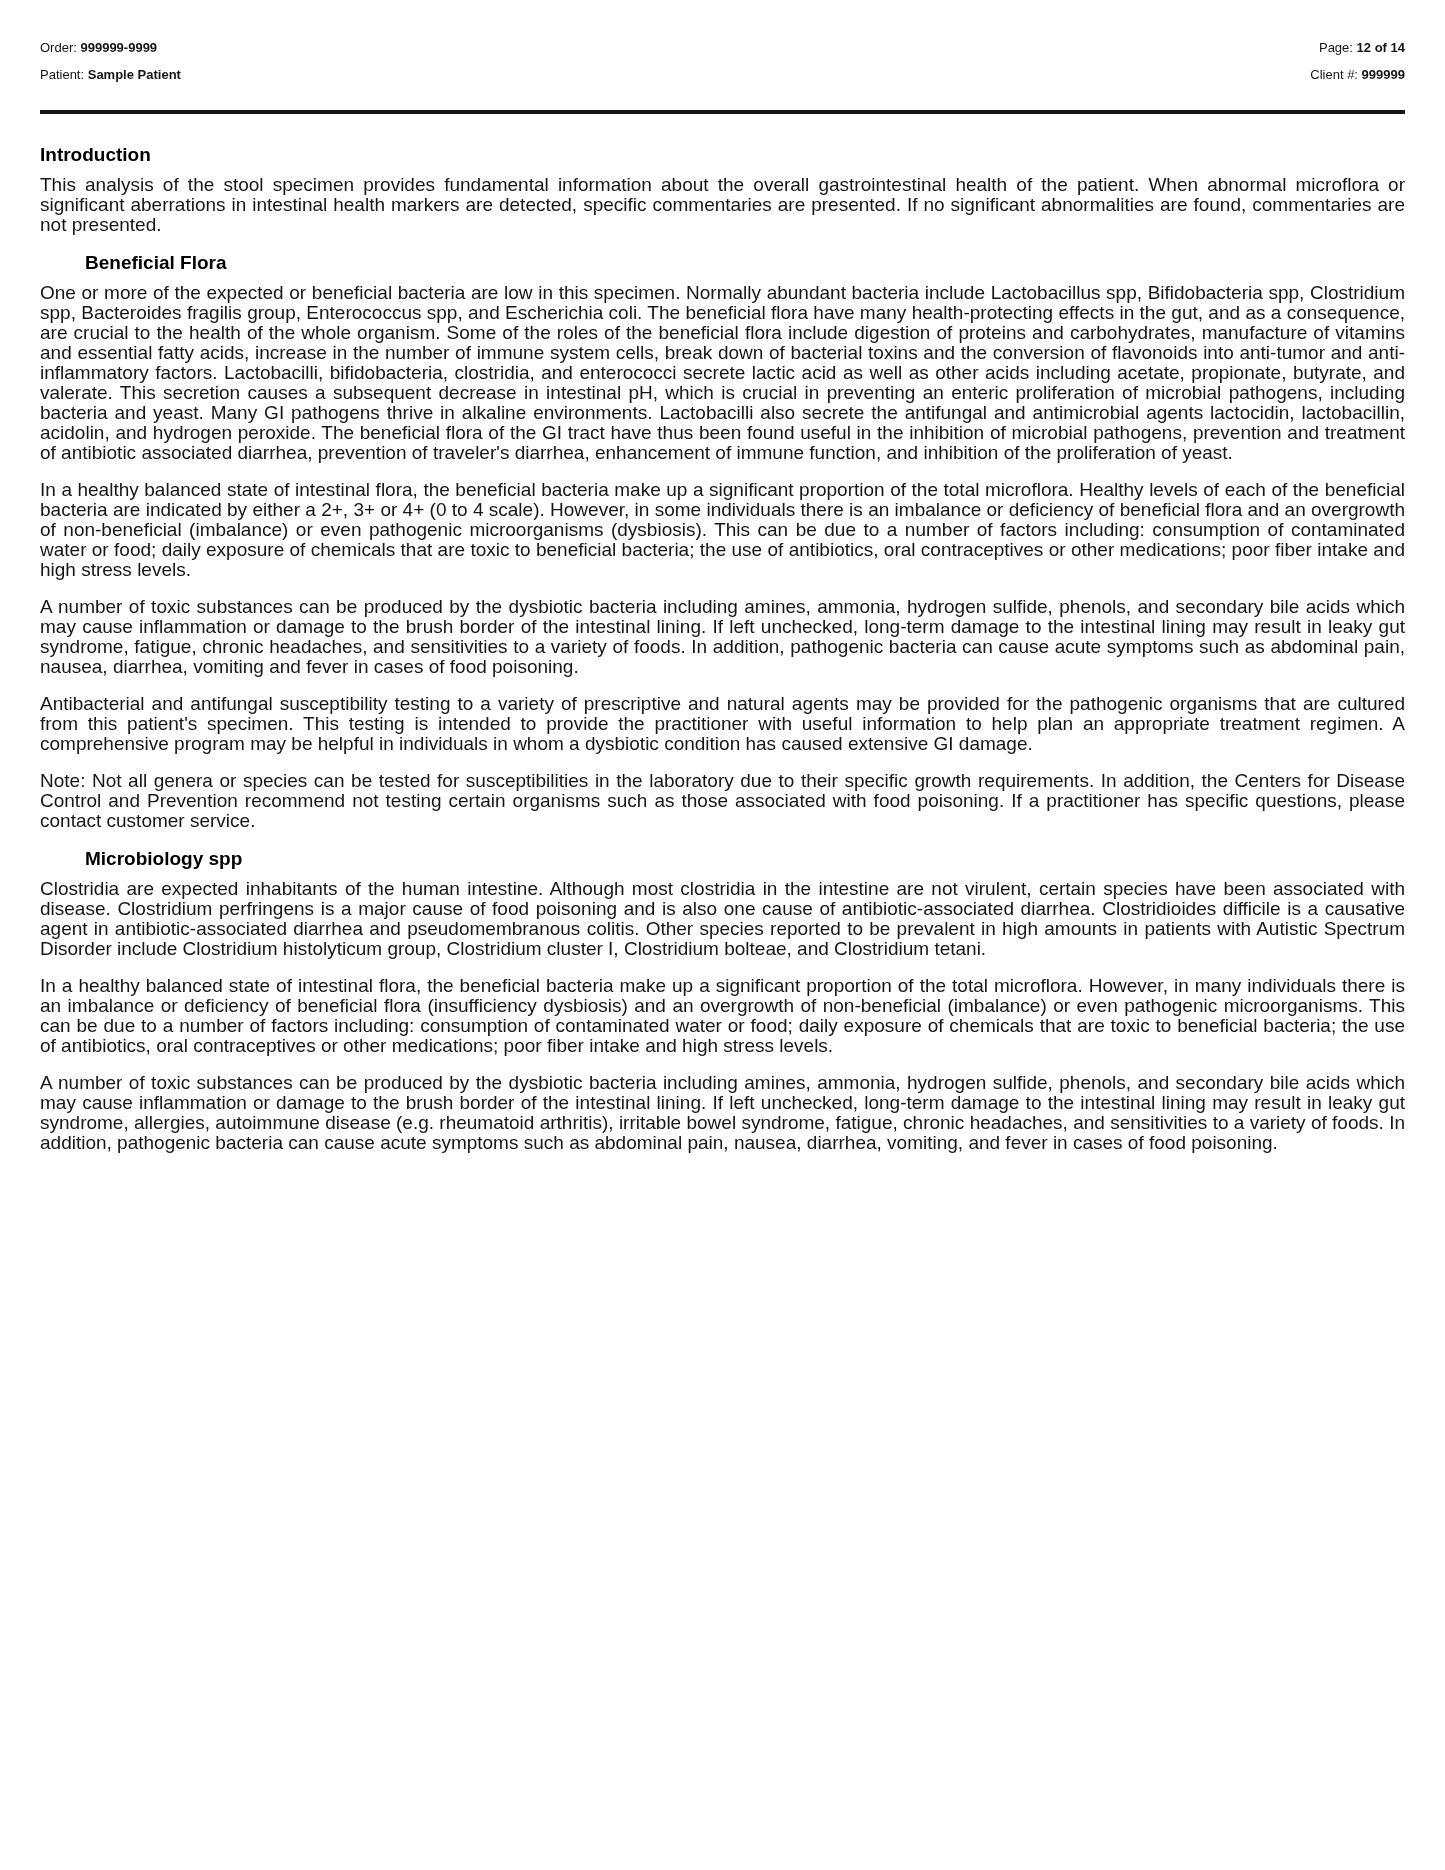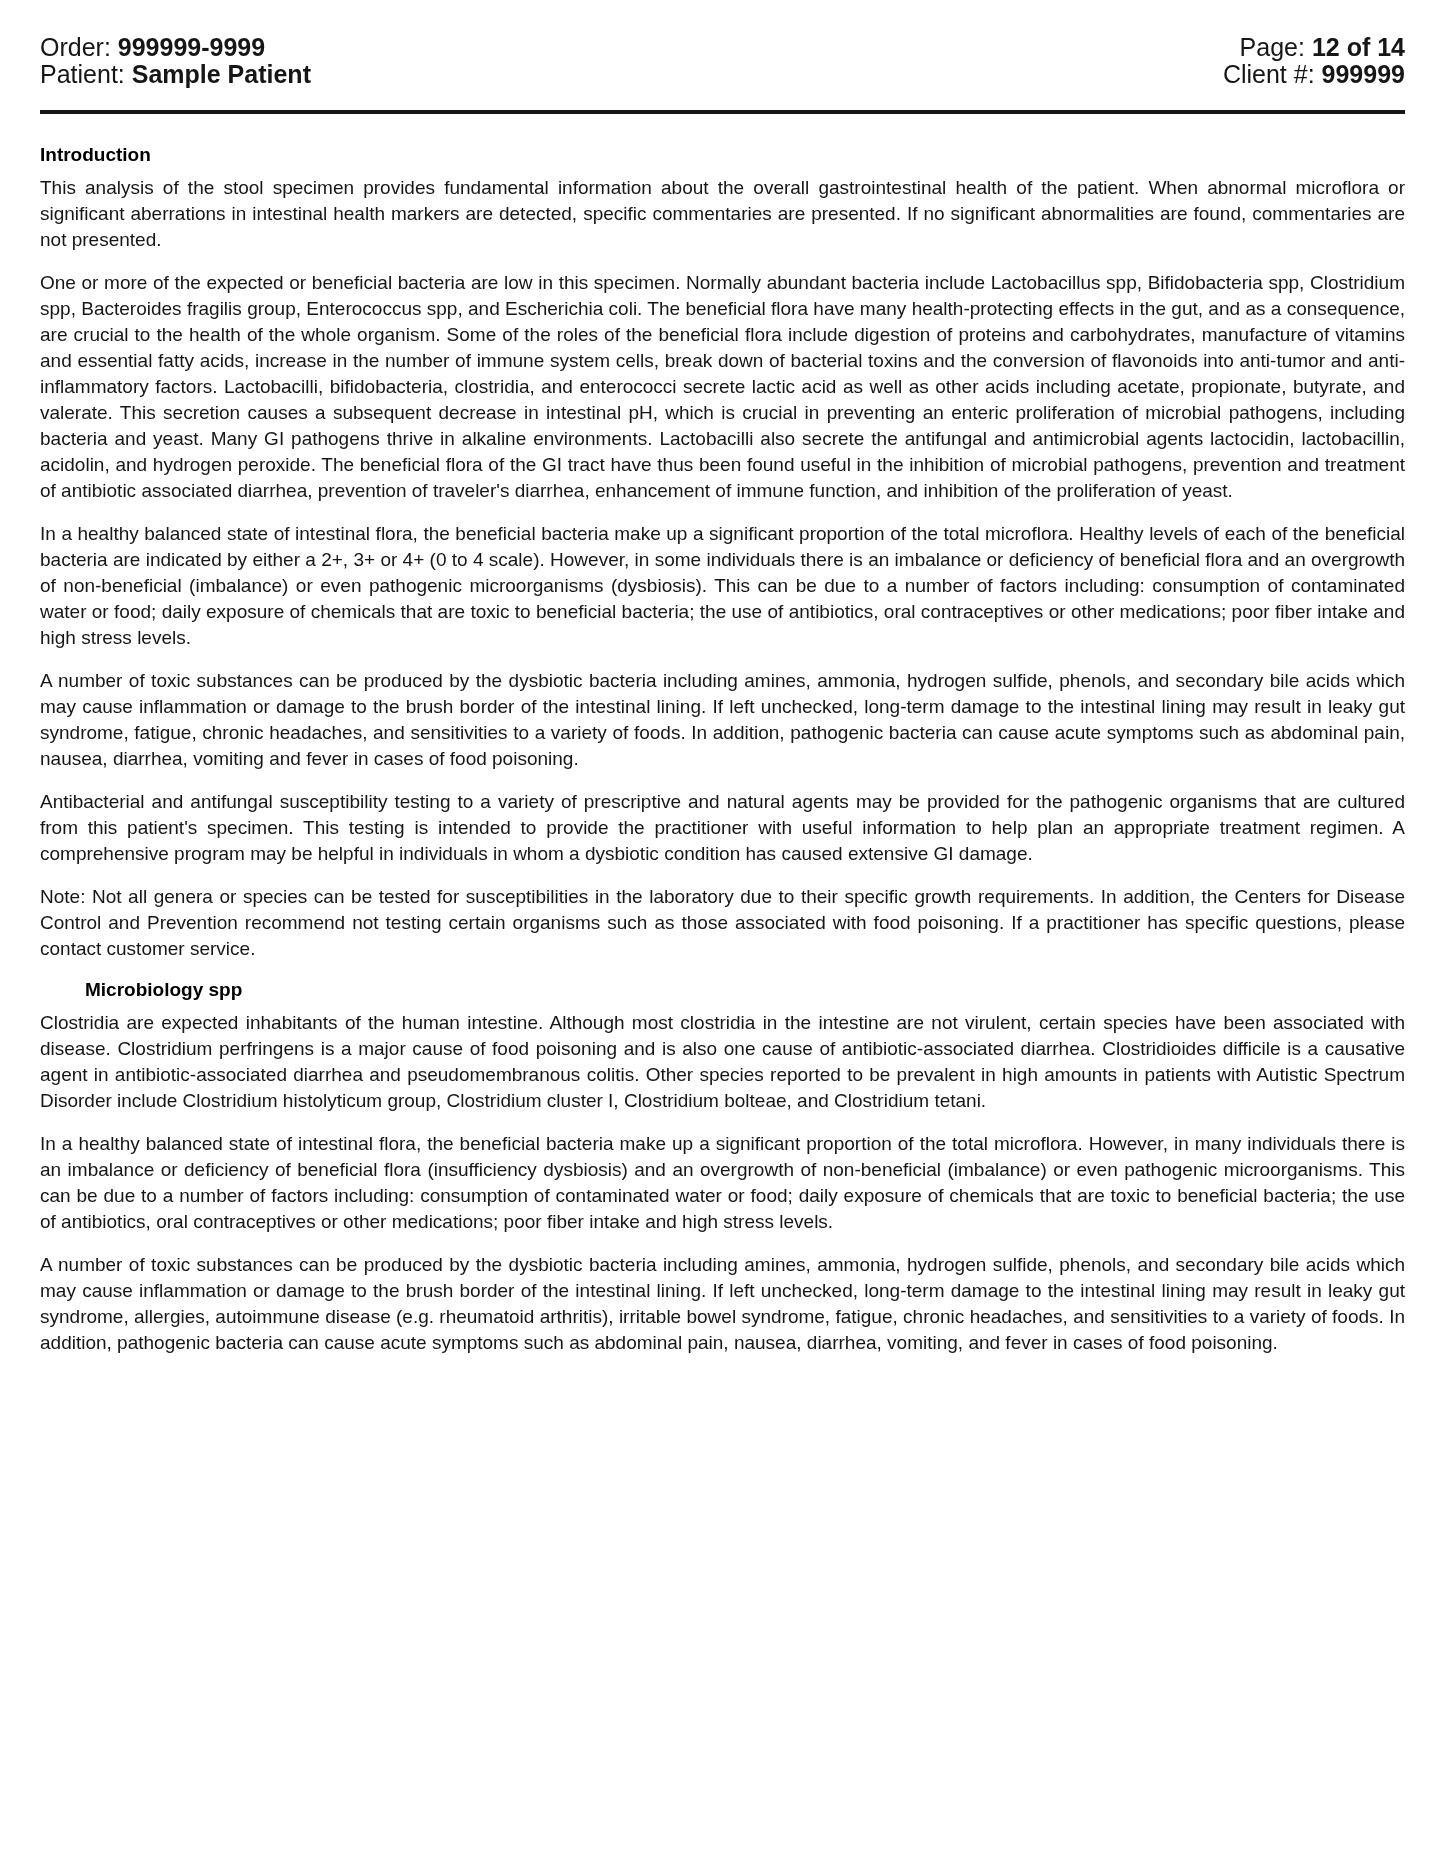--- a/index.html
+++ b/index.html
@@ -16,21 +16,21 @@
     width: 1445px;
     height: 1870px;
     padding: 34px 40px 0 40px;
     background: #ffffff;
   }
   
   .report-header {
     display: flex;
     justify-content: space-between;
     align-items: flex-start;
-    font-size: 25px;
+    font-size: 13px;
     line-height: 27px;
   }
   .hdr-left  { text-align: left; }
   .hdr-right { text-align: right; }
   .hdr-row .lbl { font-weight: 400; }
   .hdr-row .val { font-weight: 700; }
   .header-rule {
     border: none;
     border-top: 4px solid #161616;
     margin-top: 22px;
@@ -47,21 +47,21 @@
   .h-sub {
     font-size: 19px;
     font-weight: 700;
     color: #000;
     margin-left: 45px;
     margin-top: 14px;
     margin-bottom: 4px;
   }
   .para {
     font-size: 19px;
-    line-height: 26px;
+    line-height: 20px;
     text-align: justify;
     margin-top: 9px;
     margin-bottom: 17px;
   }
   .indented { }
 </style>
 </head>
 <body>
 
 <div class="page">
@@ -90,20 +90,21 @@
   </div>
 
   <hr class="header-rule">
 
   <div class="content">
 
     <div class="h-main">Introduction</div>
     <p class="para">This analysis of the stool specimen provides fundamental information about the overall gastrointestinal health of the patient. When abnormal microflora or significant aberrations in intestinal health markers are detected, specific commentaries are presented. If no significant abnormalities are found, commentaries are not presented.</p>
 
 
+    <div class="h-sub">Beneficial Flora</div>
     <p class="para indented">One or more of the expected or beneficial bacteria are low in this specimen. Normally abundant bacteria include Lactobacillus spp, Bifidobacteria spp, Clostridium spp, Bacteroides fragilis group, Enterococcus spp, and Escherichia coli. The beneficial flora have many health-protecting effects in the gut, and as a consequence, are crucial to the health of the whole organism. Some of the roles of the beneficial flora include digestion of proteins and carbohydrates, manufacture of vitamins and essential fatty acids, increase in the number of immune system cells, break down of bacterial toxins and the conversion of flavonoids into anti-tumor and anti-inflammatory factors. Lactobacilli, bifidobacteria, clostridia, and enterococci secrete lactic acid as well as other acids including acetate, propionate, butyrate, and valerate. This secretion causes a subsequent decrease in intestinal pH, which is crucial in preventing an enteric proliferation of microbial pathogens, including bacteria and yeast. Many GI pathogens thrive in alkaline environments. Lactobacilli also secrete the antifungal and antimicrobial agents lactocidin, lactobacillin, acidolin, and hydrogen peroxide. The beneficial flora of the GI tract have thus been found useful in the inhibition of microbial pathogens, prevention and treatment of antibiotic associated diarrhea, prevention of traveler's diarrhea, enhancement of immune function, and inhibition of the proliferation of yeast.</p>
     <p class="para indented">In a healthy balanced state of intestinal flora, the beneficial bacteria make up a significant proportion of the total microflora. Healthy levels of each of the beneficial bacteria are indicated by either a 2+, 3+ or 4+ (0 to 4 scale). However, in some individuals there is an imbalance or deficiency of beneficial flora and an overgrowth of non-beneficial (imbalance) or even pathogenic microorganisms (dysbiosis). This can be due to a number of factors including: consumption of contaminated water or food; daily exposure of chemicals that are toxic to beneficial bacteria; the use of antibiotics, oral contraceptives or other medications; poor fiber intake and high stress levels.</p>
     <p class="para indented">A number of toxic substances can be produced by the dysbiotic bacteria including amines, ammonia, hydrogen sulfide, phenols, and secondary bile acids which may cause inflammation or damage to the brush border of the intestinal lining. If left unchecked, long-term damage to the intestinal lining may result in leaky gut syndrome, fatigue, chronic headaches, and sensitivities to a variety of foods. In addition, pathogenic bacteria can cause acute symptoms such as abdominal pain, nausea, diarrhea, vomiting and fever in cases of food poisoning.</p>
     <p class="para indented">Antibacterial and antifungal susceptibility testing to a variety of prescriptive and natural agents may be provided for the pathogenic organisms that are cultured from this patient's specimen. This testing is intended to provide the practitioner with useful information to help plan an appropriate treatment regimen. A comprehensive program may be helpful in individuals in whom a dysbiotic condition has caused extensive GI damage.</p>
     <p class="para indented">Note: Not all genera or species can be tested for susceptibilities in the laboratory due to their specific growth requirements. In addition, the Centers for Disease Control and Prevention recommend not testing certain organisms such as those associated with food poisoning. If a practitioner has specific questions, please contact customer service.</p>
 
     <div class="h-sub">Microbiology spp</div>
     <p class="para indented">Clostridia are expected inhabitants of the human intestine. Although most clostridia in the intestine are not virulent, certain species have been associated with disease. Clostridium perfringens is a major cause of food poisoning and is also one cause of antibiotic-associated diarrhea. Clostridioides difficile is a causative agent in antibiotic-associated diarrhea and pseudomembranous colitis. Other species reported to be prevalent in high amounts in patients with Autistic Spectrum Disorder include Clostridium histolyticum group, Clostridium cluster I, Clostridium bolteae, and Clostridium tetani.</p>
 
     <p class="para indented">In a healthy balanced state of intestinal flora, the beneficial bacteria make up a significant proportion of the total microflora. However, in many individuals there is an imbalance or deficiency of beneficial flora (insufficiency dysbiosis) and an overgrowth of non-beneficial (imbalance) or even pathogenic microorganisms. This can be due to a number of factors including: consumption of contaminated water or food; daily exposure of chemicals that are toxic to beneficial bacteria; the use of antibiotics, oral contraceptives or other medications; poor fiber intake and high stress levels.</p>

